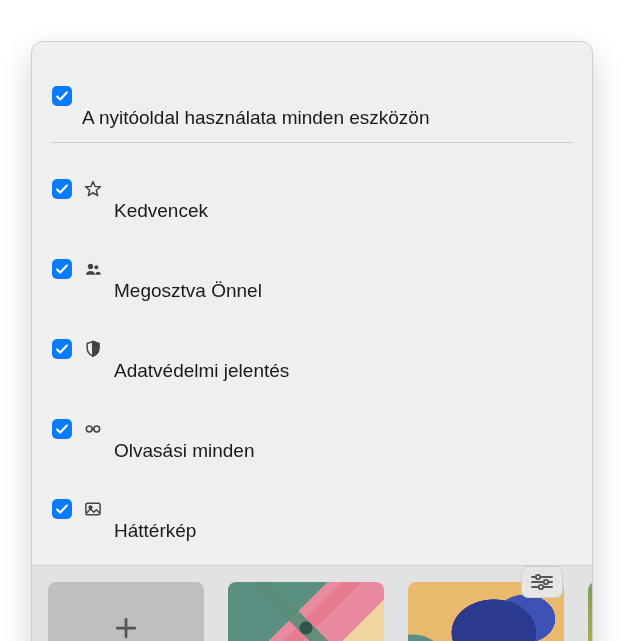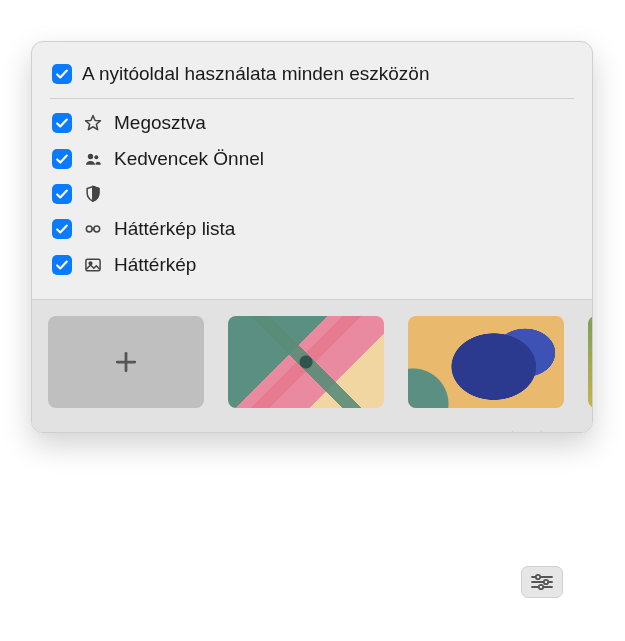--- a/index.html
+++ b/index.html
@@ -52,21 +52,21 @@
     flex: none;
   }
   .checkbox svg { width: 14px; height: 14px; }
   .ic {
     width: 22px; height: 22px;
     display: flex; align-items: center; justify-content: center;
     flex: none;
     color: #444;
   }
   .ic svg { width: 20px; height: 20px; }
-  .label { flex: 1; }
+  .label { flex: 1; margin-top: 44px; }
   .thumbs {
     margin-top: 12px;
     background: #e2e2e2;
     border-top: 1px solid #d0d0d0;
     padding: 16px 16px 24px 16px;
     display: flex;
     gap: 24px;
     overflow: hidden;
   }
   .thumb {
@@ -149,72 +149,73 @@
       <span class="checkbox">
         <svg viewBox="0 0 16 16" fill="none" stroke="#fff" stroke-width="2.4" stroke-linecap="round" stroke-linejoin="round">
             <polyline points="2.5,8.5 6,12 13.5,4"></polyline>
           </svg>
       </span>
       <span class="ic">
         <svg viewBox="0 0 24 24" fill="none" stroke="currentColor" stroke-width="1.8" stroke-linejoin="round">
             <polygon points="12,3 14.5,9 21,9.3 16,13.5 17.6,20 12,16.5 6.4,20 8,13.5 3,9.3 9.5,9"></polygon>
           </svg>
       </span>
-      <span class="label">Megosztva</span>
+      <span class="label">Kedvencek</span>
     </div>
 
 
     <div class="row">
       <span class="checkbox">
         <svg viewBox="0 0 16 16" fill="none" stroke="#fff" stroke-width="2.4" stroke-linecap="round" stroke-linejoin="round">
             <polyline points="2.5,8.5 6,12 13.5,4"></polyline>
           </svg>
       </span>
       <span class="ic">
         <svg viewBox="0 0 24 24" fill="currentColor">
             <circle cx="9" cy="9" r="3.2"></circle>
             <circle cx="16" cy="10" r="2.4"></circle>
             <path d="M3.5 19c0-3 2.6-4.6 5.5-4.6S14.5 16 14.5 19z"></path>
             <path d="M14.8 19c0-2.3 1.6-3.6 3.4-3.6 1.4 0 2.7.8 3.1 2.4.1.5-.2 1.2-.8 1.2z"></path>
           </svg>
       </span>
-      <span class="label">Kedvencek Önnel</span>
+      <span class="label">Megosztva Önnel</span>
     </div>
 
     <div class="row">
       <span class="checkbox">
         <svg viewBox="0 0 16 16" fill="none" stroke="#fff" stroke-width="2.4" stroke-linecap="round" stroke-linejoin="round">
             <polyline points="2.5,8.5 6,12 13.5,4"></polyline>
           </svg>
       </span>
       <span class="ic">
         <svg viewBox="0 0 24 24" fill="none" stroke="currentColor" stroke-width="1.8">
             <path d="M12 3l7 2.5v5c0 5-3 8.5-7 10-4-1.5-7-5-7-10v-5z"></path>
             <path d="M12 3v17.5"></path>
             <path d="M12 3v17.5" fill="currentColor"></path>
             <path d="M12 3l7 2.5v5c0 5-3 8.5-7 10z" fill="currentColor"></path>
           </svg>
       </span>
+      <span class="label">Adatvédelmi jelentés</span>
     </div>
 
 
     <div class="row">
       <span class="checkbox">
         <svg viewBox="0 0 16 16" fill="none" stroke="#fff" stroke-width="2.4" stroke-linecap="round" stroke-linejoin="round">
             <polyline points="2.5,8.5 6,12 13.5,4"></polyline>
           </svg>
       </span>
       <span class="ic">
         <svg viewBox="0 0 24 24" fill="none" stroke="currentColor" stroke-width="1.8">
             <circle cx="7.5" cy="12" r="3.5"></circle>
             <circle cx="16.5" cy="12" r="3.5"></circle>
             <path d="M11 12h2" stroke-linecap="round"></path>
           </svg>
       </span>
-      <span class="label">Háttérkép lista</span>
+      <span class="label">Olvasási minden</span>
     </div>
 
     <div class="row" style="padding-bottom:10px;">
       <span class="checkbox">
         <svg viewBox="0 0 16 16" fill="none" stroke="#fff" stroke-width="2.4" stroke-linecap="round" stroke-linejoin="round">
             <polyline points="2.5,8.5 6,12 13.5,4"></polyline>
           </svg>
       </span>
       <span class="ic">
         <svg viewBox="0 0 24 24" fill="none" stroke="currentColor" stroke-width="1.8">

